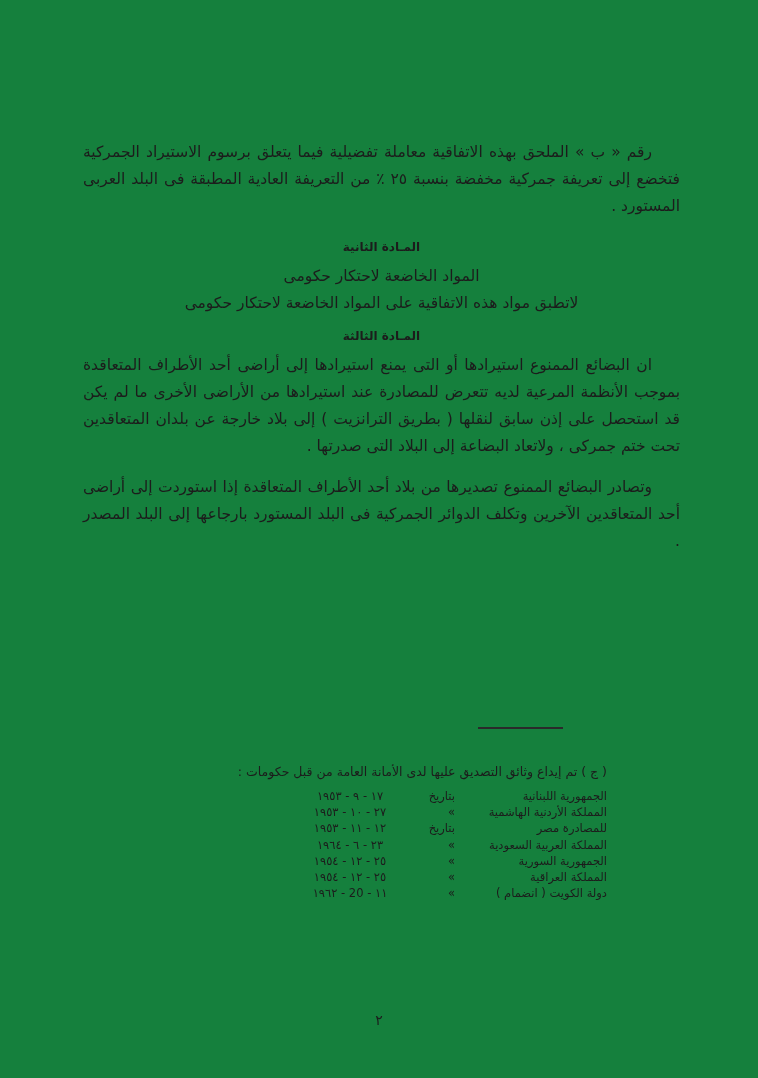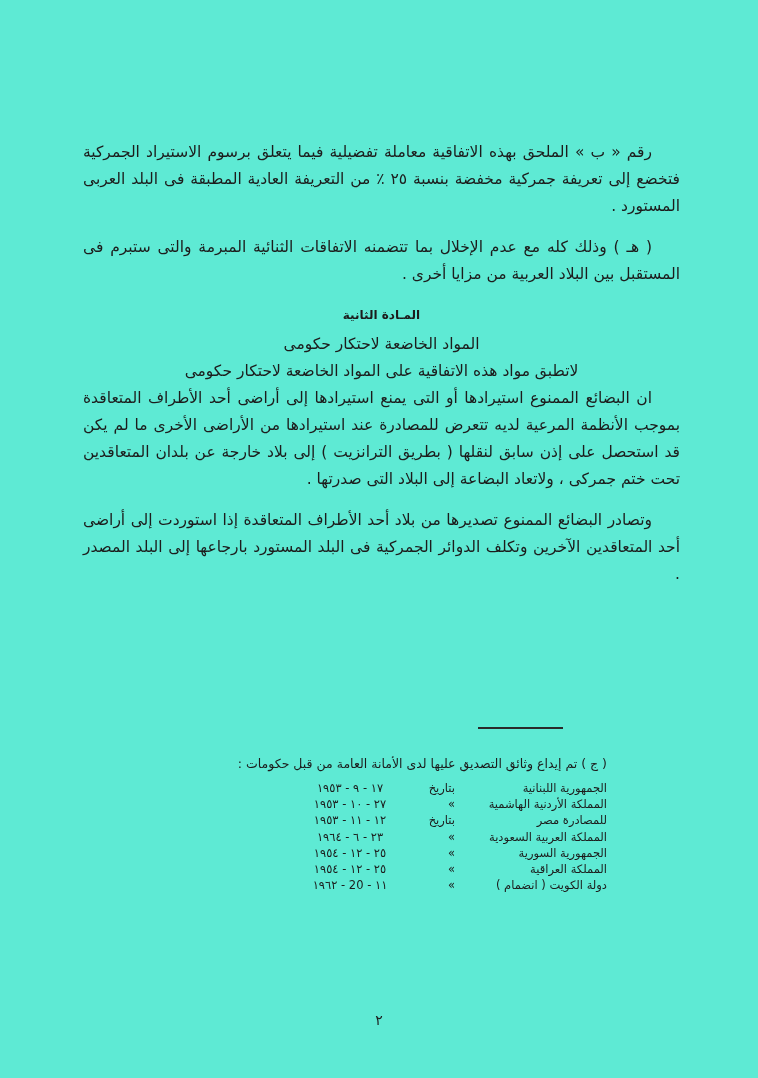--- a/index.html
+++ b/index.html
@@ -1,21 +1,21 @@
 <!DOCTYPE html>
 <html lang="ar" dir="rtl"><head>
 <meta charset="utf-8">
 <style>
   html, body { margin: 0; padding: 0; background: #e8e8e8; }
   .page {
     position: relative;
     width: 758px;
     height: 1078px;
     margin: 0 auto;
-    background: #5eead4;
+    background: #15803d;
     font-family: "DejaVu Sans", sans-serif;
     color: #1c1c1c;
     overflow: hidden;
     direction: rtl;
   }
   .content {
     position: absolute;
     top: 139px;
     right: 78px;
     width: 597px;
@@ -53,21 +53,21 @@
   .footnote {
     position: absolute;
     top: 747px;
     right: 151px;
     width: 312px;
     direction: rtl;
   }
   .fn-header {
     font-size: 12.5px;
     line-height: 18px;
-    margin: 8px 0 7px 0;
+    margin: 16px 0 7px 0;
     white-space: nowrap;
     text-align: center;
   }
   .fn-table { width: 100%; }
   .fn-row {
     display: flex;
     align-items: baseline;
     height: 16.2px;
     font-size: 11.5px;
     line-height: 16px;
@@ -85,26 +85,26 @@
     color: #1c1c1c;
   }
 </style>
 </head>
 <body>
 
 <div class="page">
 
   <div class="content">
     <p class="para">رقم « ب » الملحق بهذه الاتفاقية معاملة تفضيلية فيما يتعلق برسوم الاستيراد الجمركية فتخضع إلى تعريفة جمركية مخفضة بنسبة ٢٥ ٪ من التعريفة العادية المطبقة فى البلد العربى المستورد .</p>
-    <p class="para">( هـ ) وذلك كله مع عدم الإخلال بما تتضمنه الاتفاقات الثنائية المبرمة والتى ستبرم فى المستقبل بين البلاد العربية من مزايا أخرى .</p>
 
     <p class="heading article-gap">المـادة الثانية</p>
     <p class="center-line">المواد الخاضعة لاحتكار حكومى</p>
     <p class="center-line">لاتطبق مواد هذه الاتفاقية على المواد الخاضعة لاحتكار حكومى</p>
 
+    <p class="heading article-gap">المـادة الثالثة</p>
     <p class="para">ان البضائع الممنوع استيرادها أو التى يمنع استيرادها إلى أراضى أحد الأطراف المتعاقدة بموجب الأنظمة المرعية لديه تتعرض للمصادرة عند استيرادها من الأراضى الأخرى ما لم يكن قد استحصل على إذن سابق لنقلها ( بطريق الترانزيت ) إلى بلاد خارجة عن بلدان المتعاقدين تحت ختم جمركى ، ولاتعاد البضاعة إلى البلاد التى صدرتها .</p>
     <p class="para">وتصادر البضائع الممنوع تصديرها من بلاد أحد الأطراف المتعاقدة إذا استوردت إلى أراضى أحد المتعاقدين الآخرين وتكلف الدوائر الجمركية فى البلد المستورد بارجاعها إلى البلد المصدر .</p>
   </div>
 
   <div class="fn-rule"></div>
 
   <div class="footnote">
     <p class="fn-header">( ج ) تم إيداع وثائق التصديق عليها لدى الأمانة العامة من قبل حكومات :</p>
 
     <div class="fn-table">

